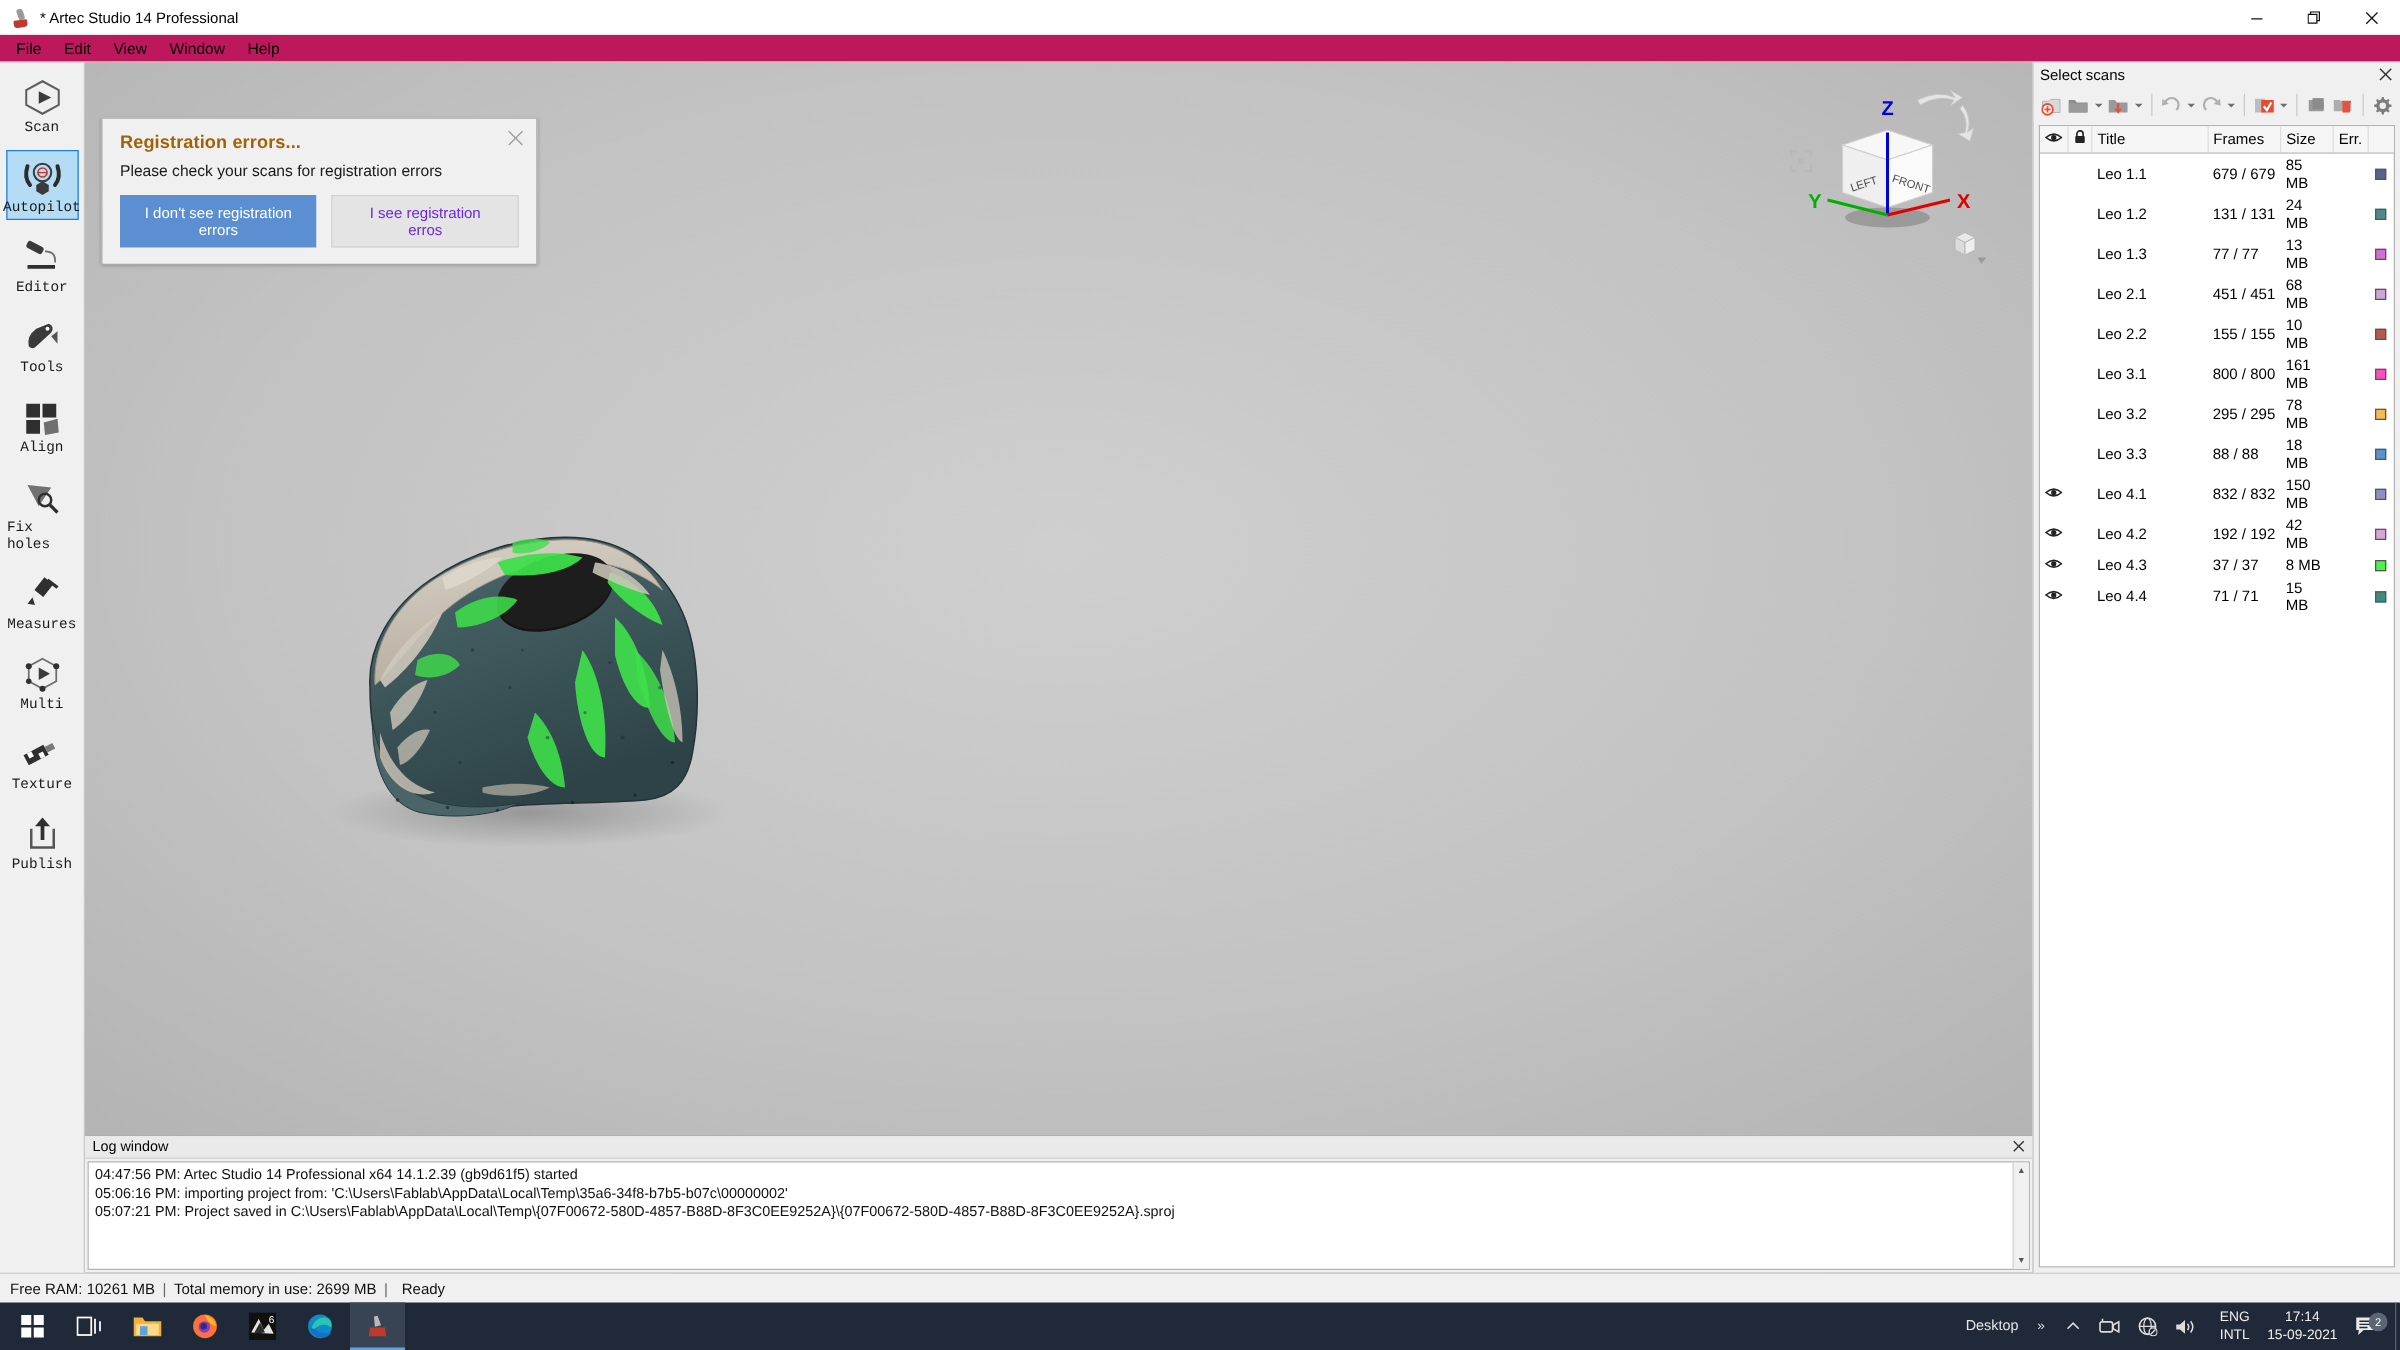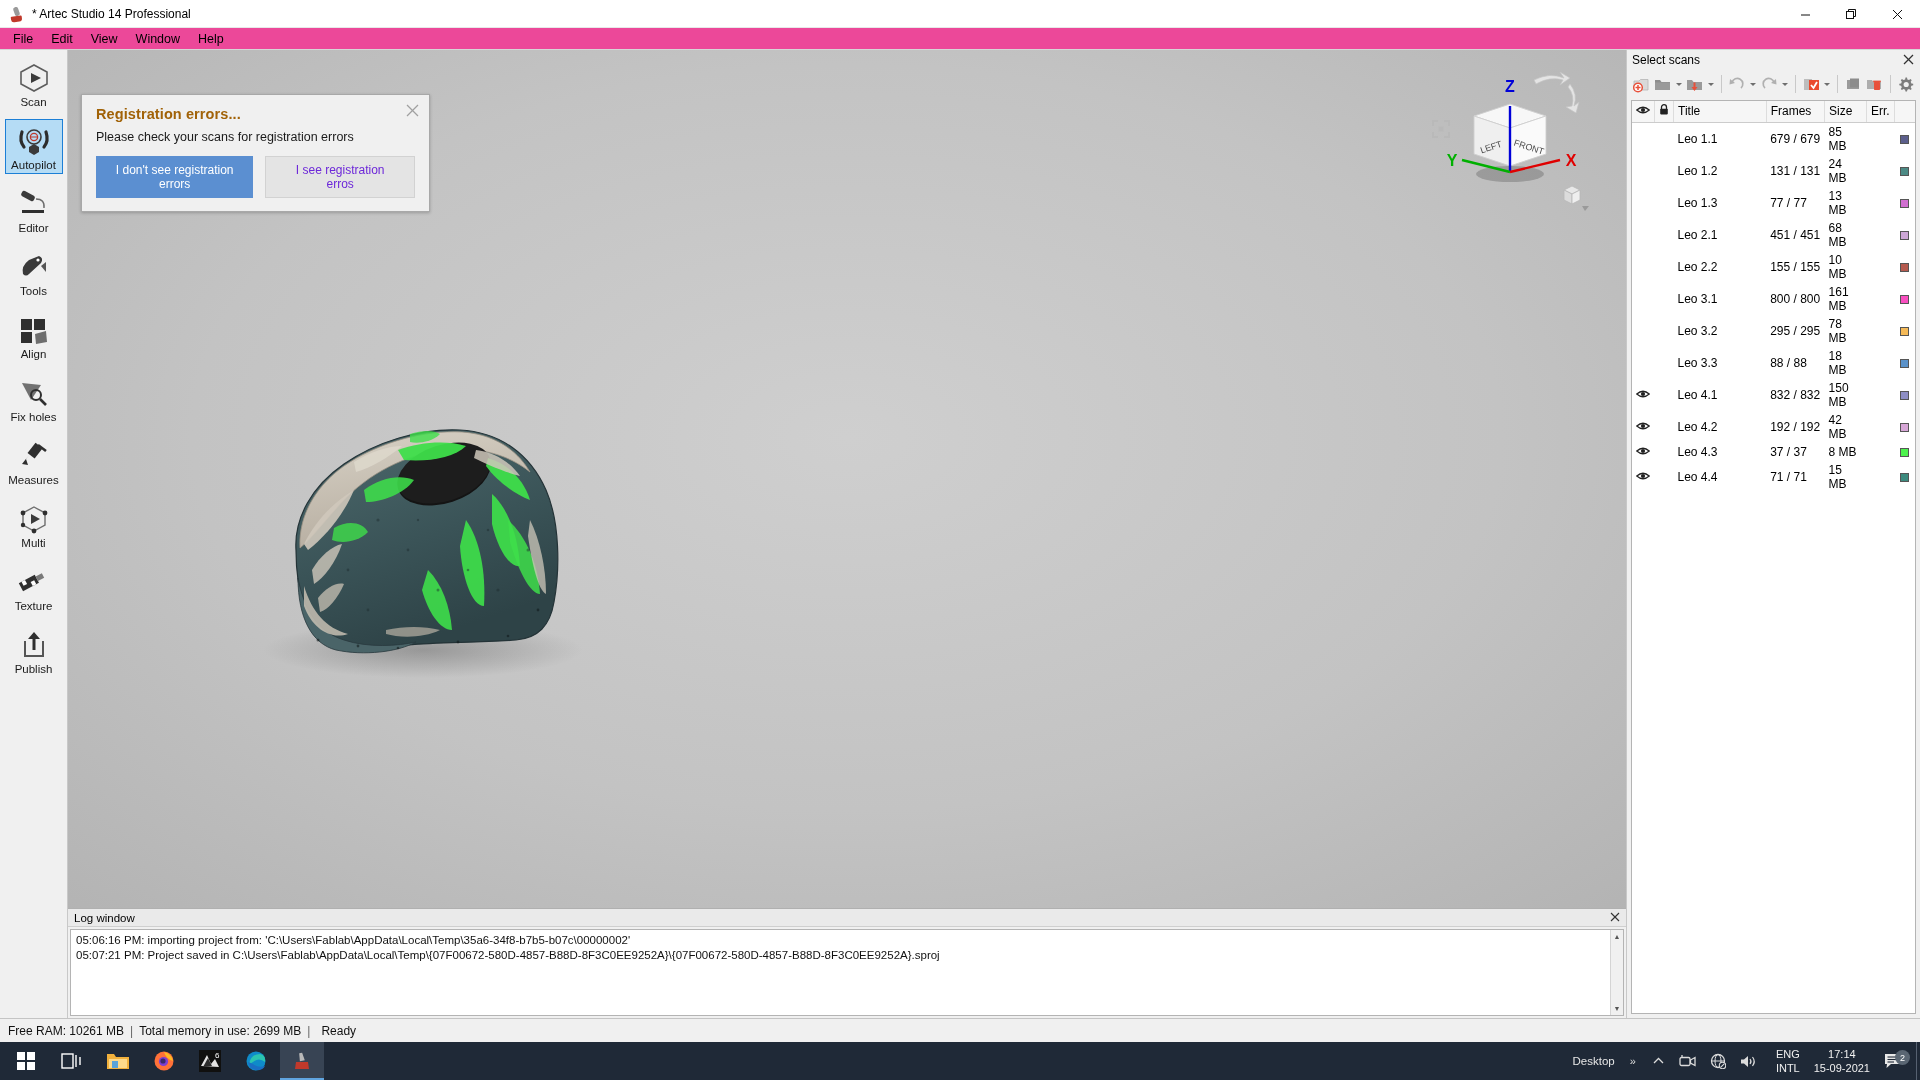--- a/index.html
+++ b/index.html
@@ -33,34 +33,34 @@
   .win-controls {
     position: absolute; right: 0; top: 0; height: 28px; display: flex;
   }
   .win-btn {
     width: 46px; height: 28px; display: flex; align-items: center; justify-content: center;
     font-size: 12px; color: #111;
   }
 
   
   .menubar {
-    height: 22px; background: #ec4899; display: flex; align-items: center;
+    height: 22px; background: #be185d; display: flex; align-items: center;
     padding-left: 4px; border-bottom: 1px solid #d6d6d6;
   }
   .menu-item {
     font-size: 12.5px; color: #000; padding: 2px 9px; line-height: 16px;
   }
   .work-area {
     display: flex; height: 968px; 
   }
 
   
   .sidebar {
     width: 68px; background: #f0f0f0; border-right: 1px solid #c8c8c8;
-    padding-top: 6px; flex: none;
+    padding-top: 6px; flex: none; font-family: Liberation Mono, monospace;
   }
   .side-item {
     width: 58px; margin: 0 auto 8px auto;
     display: flex; flex-direction: column; align-items: center;
     padding: 4px 0 2px 0; border: 1px solid transparent;
   }
   .side-item.active { background: #b5dcf5; border: 1px solid #1c7fd6; }
   .side-item .glyph {
     width: 36px; height: 34px; display: flex; align-items: center; justify-content: center;
   }
@@ -545,20 +545,21 @@
       <div class="log-header">
         <span>Log window</span>
         <span class="log-close">
           <svg width="10" height="10" viewBox="0 0 10 10">
             <line x1="1" y1="1" x2="9" y2="9" stroke="#333" stroke-width="1.1"></line>
             <line x1="9" y1="1" x2="1" y2="9" stroke="#333" stroke-width="1.1"></line>
           </svg>
         </span>
       </div>
       <div class="log-body">
+        <div class="log-line">04:47:56 PM: Artec Studio 14 Professional x64 14.1.2.39 (gb9d61f5) started</div>
         <div class="log-line">05:06:16 PM: importing project from: 'C:\Users\Fablab\AppData\Local\Temp\35a6-34f8-b7b5-b07c\00000002'</div>
         <div class="log-line">05:07:21 PM: Project saved in C:\Users\Fablab\AppData\Local\Temp\{07F00672-580D-4857-B88D-8F3C0EE9252A}\{07F00672-580D-4857-B88D-8F3C0EE9252A}.sproj</div>
         <div class="log-scroll">
           <div class="log-arrow">▲</div>
           <div class="log-arrow">▼</div>
         </div>
       </div>
     </div>
   </div>
 

